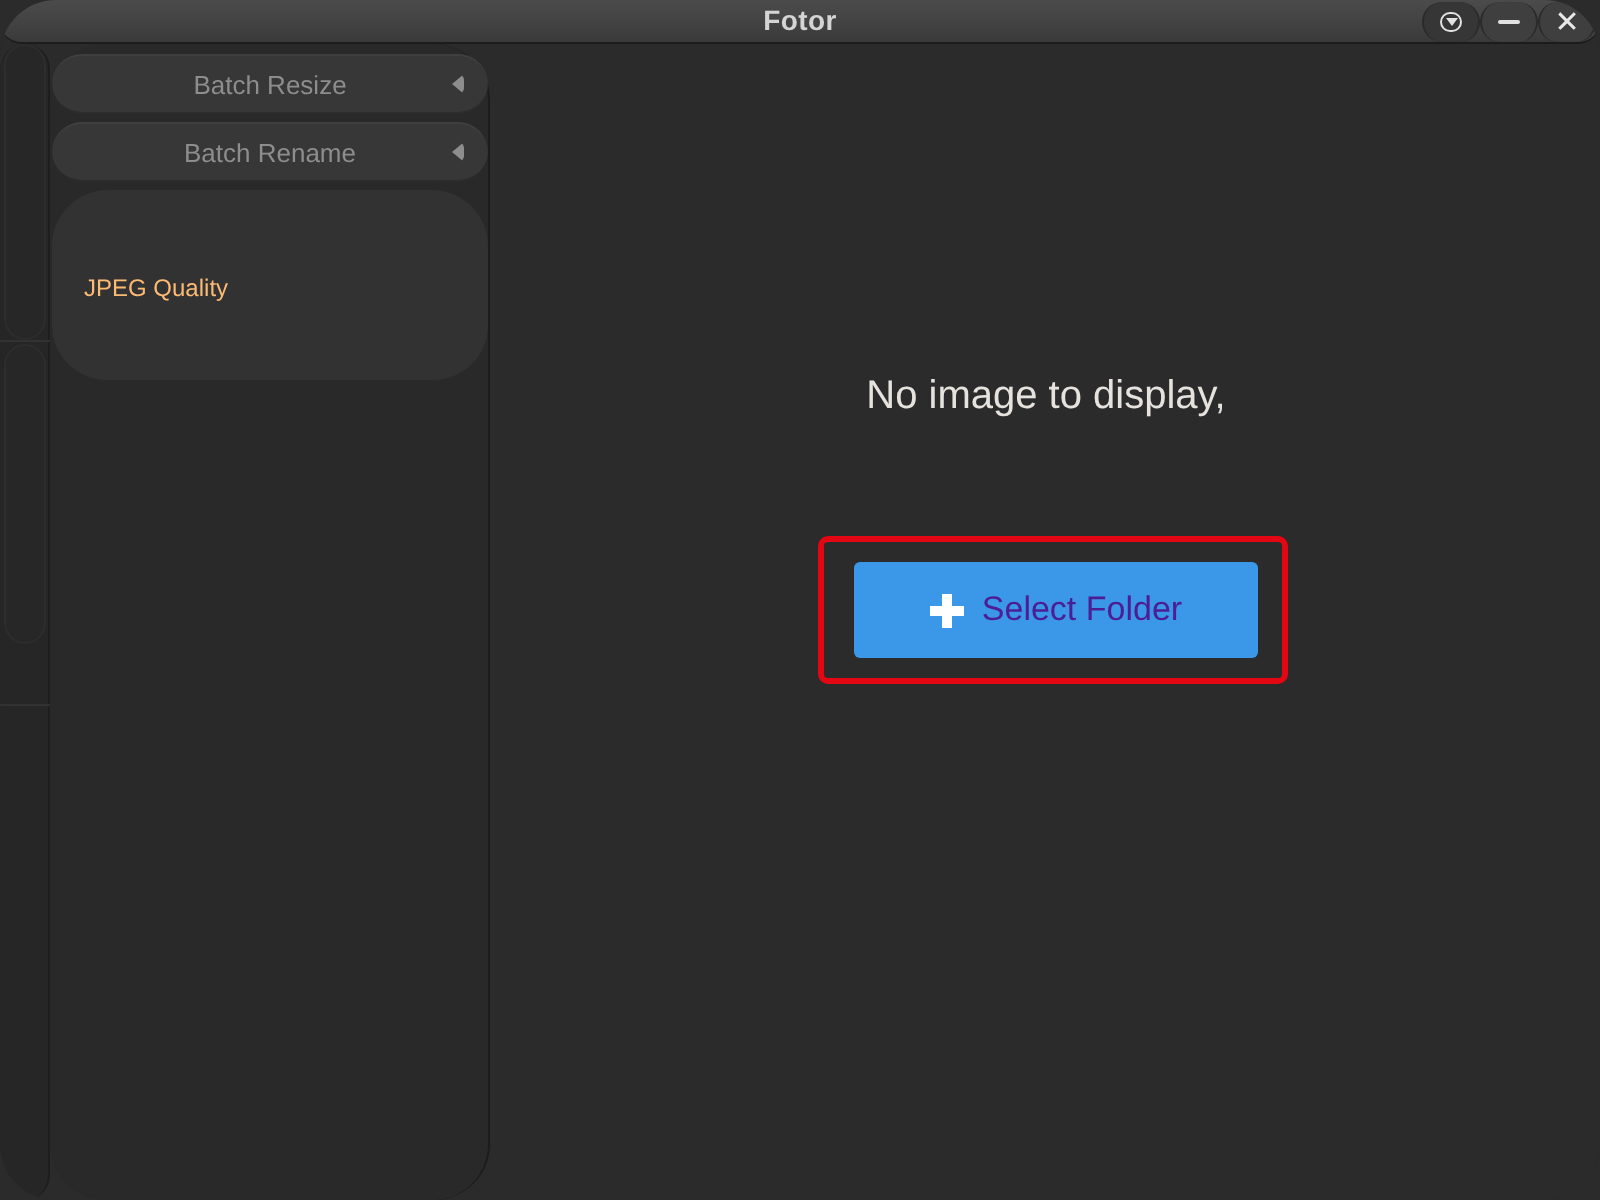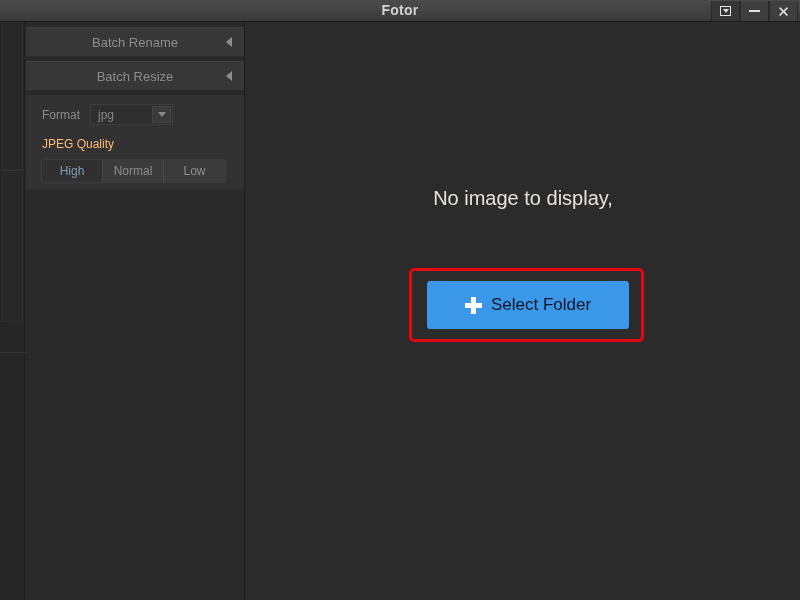--- a/index.html
+++ b/index.html
@@ -1,15 +1,15 @@
 <!DOCTYPE html>
 <html><head>
 <meta charset="utf-8">
 <style>
-  * { box-sizing: border-box; margin: 0; padding: 0; }
+  * { box-sizing: border-box; margin: 0; padding: 0; border-radius: 28px; }
 
   html, body {
     width: 800px;
     height: 600px;
     overflow: hidden;
     background: #2b2b2b;
     font-family: "Liberation Sans", sans-serif;
   }
 
   #app {
@@ -304,21 +304,21 @@
   .plus-icon::before {
     left: 6px; top: 0;
     width: 5px; height: 17px;
   }
   .plus-icon::after {
     left: 0; top: 6px;
     width: 17px; height: 5px;
   }
   .select-folder-label {
     font-size: 17px;
-    color: #0f172a;
+    color: #4c1d95;
     font-family: "Liberation Sans", sans-serif;
   }
 </style>
 </head>
 <body>
 
 <div id="app">
 
   <div class="titlebar">
     <div class="titlebar-title">Fotor</div>
@@ -339,49 +339,35 @@
     <div class="rail-box b1"></div>
     <div class="rail-div d1"></div>
     <div class="rail-box b2"></div>
     <div class="rail-div d2"></div>
   </div>
 
   <div class="sidebar">
     <div class="panel-group">
 
       <div class="panel-header">
+        <span class="panel-header-label">Batch Resize</span>
+        <span class="panel-caret caret-left"></span>
+      </div>
+
+      <div class="panel-header">
         <span class="panel-header-label">Batch Rename</span>
         <span class="panel-caret caret-left"></span>
       </div>
 
-      <div class="panel-header">
-        <span class="panel-header-label">Batch Resize</span>
-        <span class="panel-caret caret-left"></span>
-      </div>
-
 
       <div class="panel-body">
 
-        <div class="row-format">
-          <span class="lbl">Format</span>
-          <div class="select">
-            <span class="select-value">jpg</span>
-            <span class="select-arrow-btn">
-              <span class="select-arrow"></span>
-            </span>
-          </div>
-        </div>
 
         <span class="lbl lbl-quality">JPEG Quality</span>
 
-        <div class="segmented">
-          <div class="seg active">High</div>
-          <div class="seg">Normal</div>
-          <div class="seg">Low</div>
-        </div>
 
       </div>
     </div>
   </div>
 
   <div class="canvas">
 
     <div class="empty-message">
       <span class="empty-line">No image to display,</span>
     </div>

